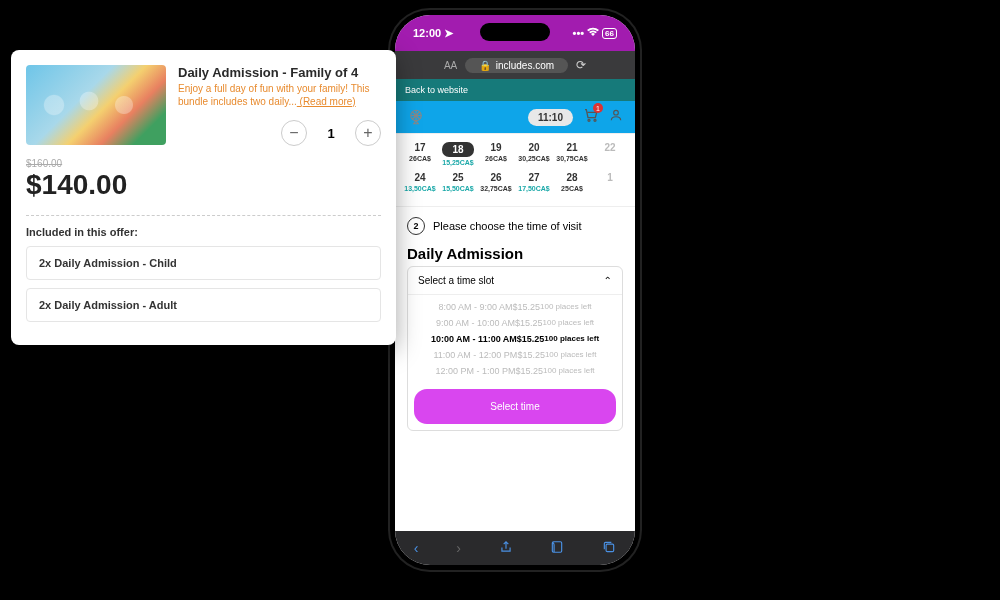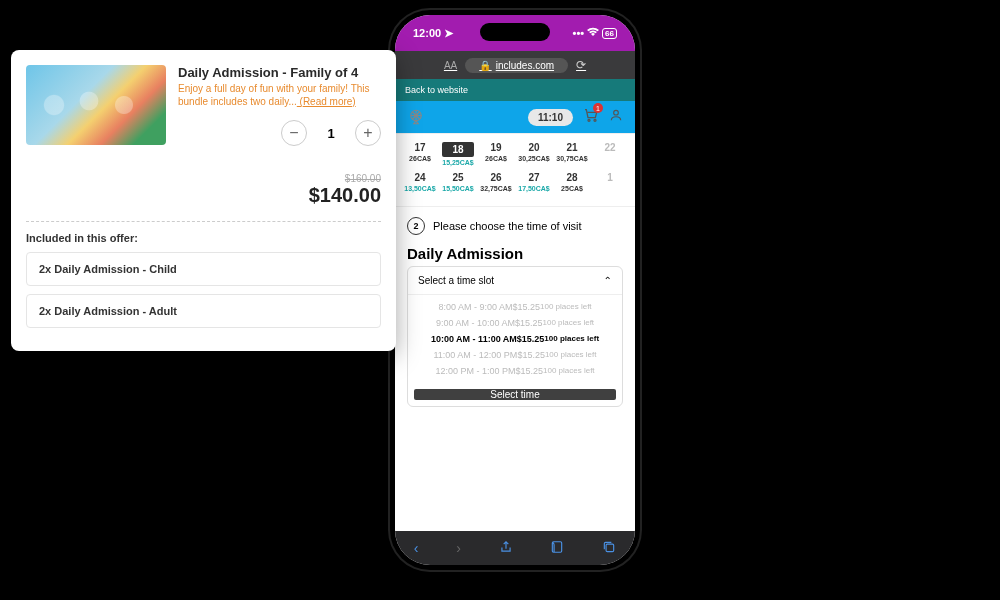--- a/index.html
+++ b/index.html
@@ -30,59 +30,59 @@
   height: 36px; display: flex; justify-content: space-between; align-items: center;
   padding: 0 18px; font-size: 11px; font-weight: 600; color: #fff;
   background: #a21caf;
 }
 .status-left { display: flex; align-items: center; gap: 3px; }
 .status-right { display: flex; align-items: center; gap: 3px; }
 .battery { border: 1px solid #fff; border-radius: 3px; font-size: 8px; padding: 0 2px; }
 
 .browser-bar {
   background: #3a3a3c; height: 28px; display: flex; align-items: center; justify-content: center;
-  gap: 8px; color: #fff; font-size: 10px; text-decoration: underline;
+  gap: 8px; color: #fff; font-size: 10px;
 }
 .url-pill { background: #555; border-radius: 10px; padding: 2px 14px; display: flex; align-items: center; gap: 4px; }
 .refresh { color: #ccc; font-size: 12px; }
 
 .top-banner { background: #167a7a; color: #fff; font-size: 9px; padding: 6px 10px; }
 
 .toolbar {
   display: flex; align-items: center; justify-content: flex-end; gap: 10px;
   padding: 6px 12px; border-bottom: 1px solid #eee;
   background: #0ea5e9;
 }
 .ferris { width: 18px; height: 18px; color: #888; margin-right:auto; }
 .time-chip { background: #e8e8e8; border-radius: 14px; padding: 3px 10px; font-size: 10px; font-weight: 600; color: #333; }
 .cart-wrap { position: relative; color: #555; }
 .cart-badge { position: absolute; top: -4px; right: -4px; background: #d33; color: #fff; border-radius: 50%; font-size: 7px; width: 10px; height: 10px; display: flex; align-items: center; justify-content: center; }
 
 .calendar { padding: 8px 6px; font-size: 9px; border-bottom: 1px solid #eee; }
 .cal-row { display: flex; justify-content: space-around; margin-bottom: 6px; }
 .cal-cell { width: 32px; text-align: center; }
 .cal-day { font-size: 10px; font-weight: 600; color: #333; margin-bottom: 2px; }
-.cal-day.selected { background: #333; color: #fff; border-radius: 2px; padding: 2px 8px; }
+.cal-day.selected { background: #333; color: #fff; border-radius: 7px; padding: 2px 8px; }
 .cal-day.dim { color: #bbb; }
 .cal-price { font-size: 7px; font-weight: 600; color: #333; }
 .cal-price.teal { color: #1aa8a8; }
 .cal-price.dim { color: #ccc; }
 
 .step-row { display: flex; align-items: center; gap: 8px; padding: 10px 12px; font-size: 11px; }
 .step-circle { width: 18px; height: 18px; border: 1px solid #333; border-radius: 50%; display: flex; align-items: center; justify-content: center; font-size: 9px; font-weight: 600; }
 
 .section-title { font-size: 15px; font-weight: 700; padding: 0 12px 4px; }
 
 .slot-box { margin: 0 12px; border: 1px solid #ddd; border-radius: 6px; overflow: hidden; }
 .slot-header { padding: 8px 10px; font-size: 10px; display: flex; justify-content: space-between; border-bottom: 1px solid #eee; }
 .slot-list { padding: 4px 10px; }
 .slot-row { display: flex; justify-content: center; font-size: 9px; padding: 3px 0; color: #bbb; }
 .slot-row.active { color: #000; font-weight: 700; }
 .slot-places { font-size: 8px; }
-.select-btn { margin: 6px; background: #404040; color: #fff; text-align: center; padding: 0; font-size: 10px; border-radius: 2px; }
+.select-btn { margin: 6px; background: #d946ef; color: #fff; text-align: center; padding: 12px; font-size: 10px; border-radius: 13px; }
 
 .bottom-bar {
   position: absolute; bottom: 0; left: 0; right: 0;
   background: #2a2a2c; height: 34px; display: flex; justify-content: space-around; align-items: center;
   color: #4a90e2; font-size: 14px;
 }
 .bottom-bar .dim { color: #666; }
 
 
 .offer-card {
@@ -106,23 +106,23 @@
               radial-gradient(circle at 45% 45%, rgba(255,255,255,.3) 10%, transparent 11%),
               radial-gradient(circle at 70% 50%, rgba(255,255,255,.3) 8%, transparent 9%);
 }
 .offer-info { flex: 1; }
 .offer-title { font-size: 13px; font-weight: 700; color: #2a2a2a; }
 .offer-desc { font-size: 10px; color: #e88b2f; line-height: 1.3; margin-top: 2px; }
 .offer-desc .read-more { text-decoration: underline; }
 .qty-row { display: flex; align-items: center; justify-content: flex-end; gap: 18px; margin-top: 12px; }
 .qty-btn { width: 26px; height: 26px; border: 1px solid #ccc; border-radius: 50%; display: flex; align-items: center; justify-content: center; font-size: 16px; color: #666; background:#fff; }
 .qty-val { font-size: 13px; font-weight: 600; min-width: 12px; text-align: center; }
-.price-block { text-align: right; margin-top: 27px; }
+.price-block { margin-top: 12px; }
 .price-old { font-size: 10px; color: #aaa; text-decoration: line-through; }
-.price-new { font-size: 20px; font-weight: 700; color: #222; }
+.price-new { font-size: 28px; font-weight: 700; color: #222; }
 .divider { border-top: 1px dashed #ccc; margin: 14px 0 10px; }
 .included-label { font-size: 11px; font-weight: 700; color: #333; margin-bottom: 8px; }
 .included-item { border: 1px solid #e5e5e5; border-radius: 4px; padding: 10px 12px; font-size: 11px; font-weight: 600; color: #333; margin-bottom: 8px; }
 </style>
 </head>
 <body>
 
 <div class="phone">
   <div class="phone-inner">
     <div class="notch"></div>

